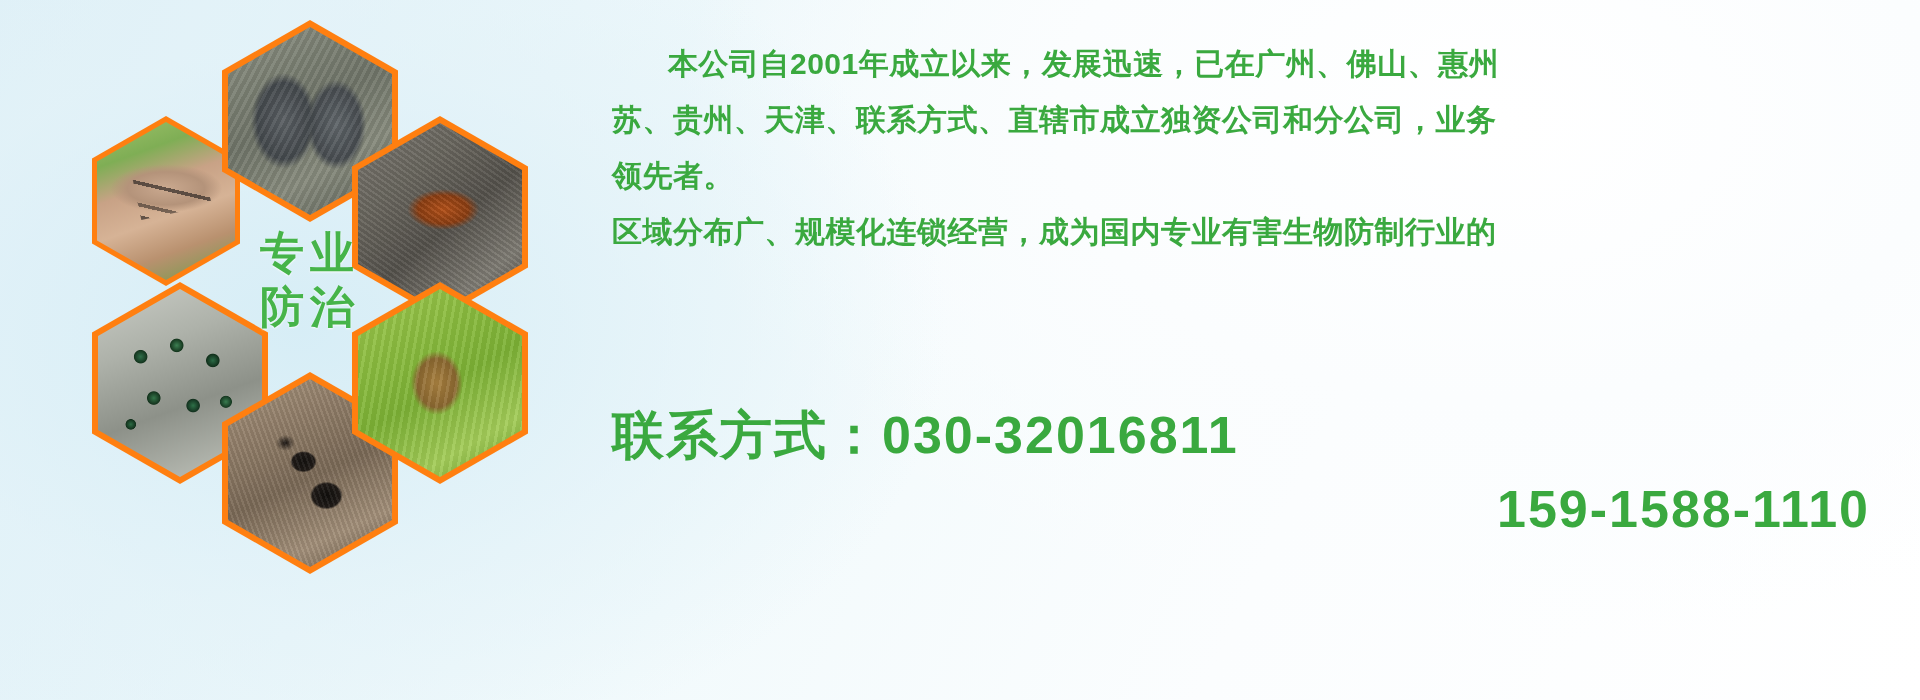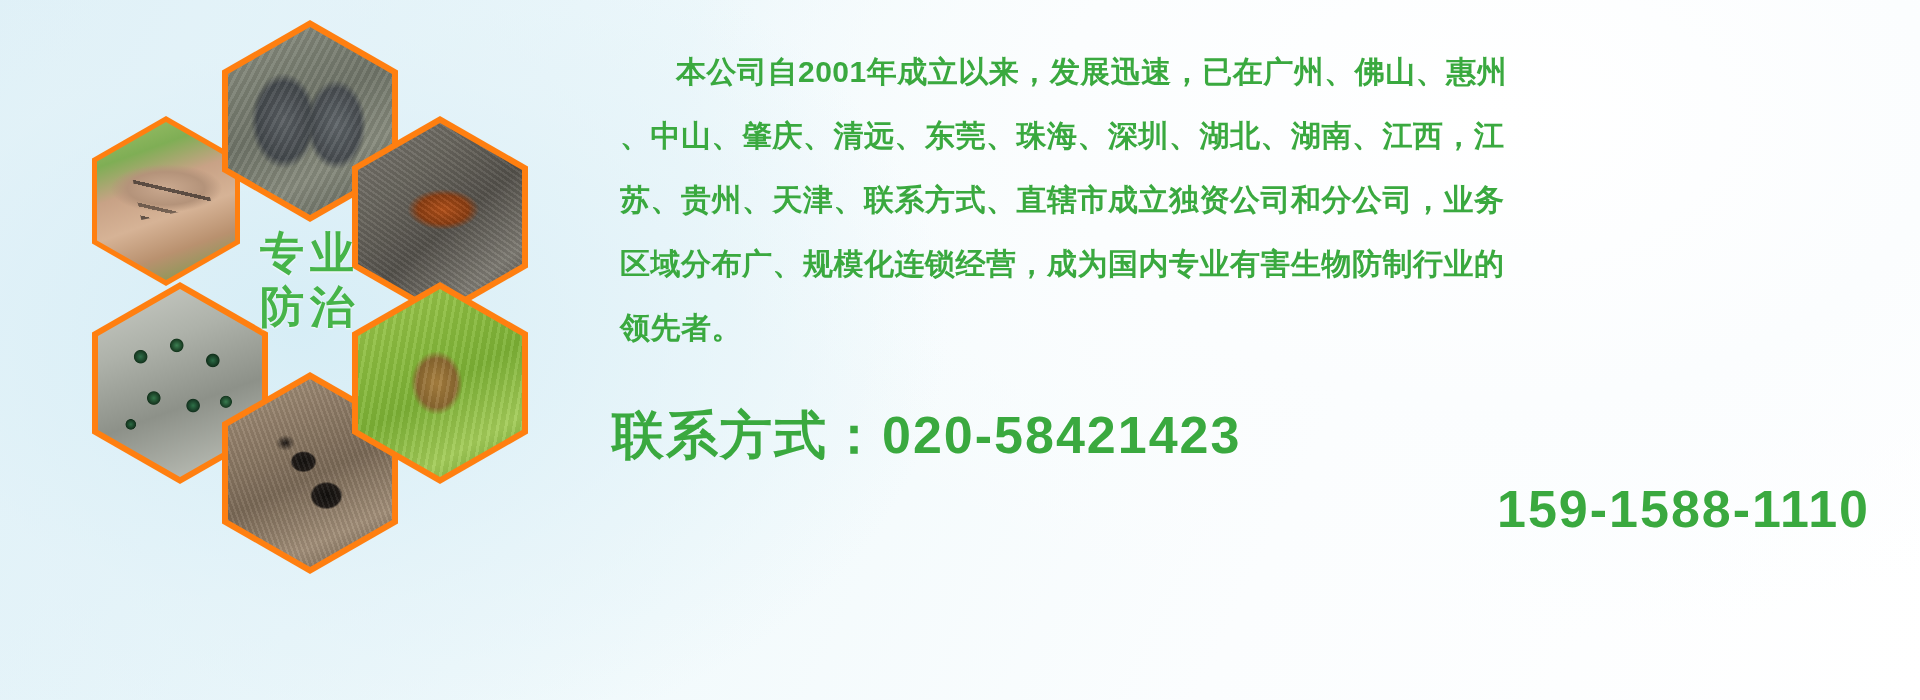--- a/index.html
+++ b/index.html
@@ -98,21 +98,21 @@
   }
   #hex-badge span{display:block;text-align:center;}
 
   
   #about{
     position:absolute;left:612px;top:36px;width:1258px;
     color:#3aa93f;font-size:30px;line-height:56px;font-weight:600;
     letter-spacing:.5px;
   }
   #about .indent{display:inline-block;width:56px;}
-  #about p{margin:8px;}
+  #about p{margin:0;}
 
   #contact{
     position:absolute;left:612px;top:398px;width:1258px;
     color:#3aa93f;font-weight:bold;letter-spacing:2px;
   }
   #contact .line1{font-size:52px;line-height:74px;white-space:nowrap;}
   #contact .line2{font-size:52px;line-height:74px;padding-left:282px;white-space:nowrap;text-align:right;}
 </style>
 </head>
 <body>
@@ -158,24 +158,23 @@
     </div>
 
     <div id="hex-badge">
       <span>专业</span>
       <span>防治</span>
     </div>
   </div>
 
   <div id="about">
     <p><span class="indent"></span><span>本公司自2001年成立以来，发展迅速，已在广州、佛山、惠州</span></p>
-    <p>、中山、肇庆、清远、东莞、珠海、深圳、湖北、湖南、江西，江</p>
     <p>苏、贵州、天津、联系方式、直辖市成立独资公司和分公司，业务</p>
+    <p>领先者。</p>
     <p>区域分布广、规模化连锁经营，成为国内专业有害生物防制行业的</p>
-    <p>领先者。</p>
   </div>
 
   <div id="contact">
-    <div class="line1">联系方式：020-58421423</div>
+    <div class="line1">联系方式：030-32016811</div>
     <div class="line2">159-1588-1110</div>
   </div>
 
 </div>
 
 </body></html>

